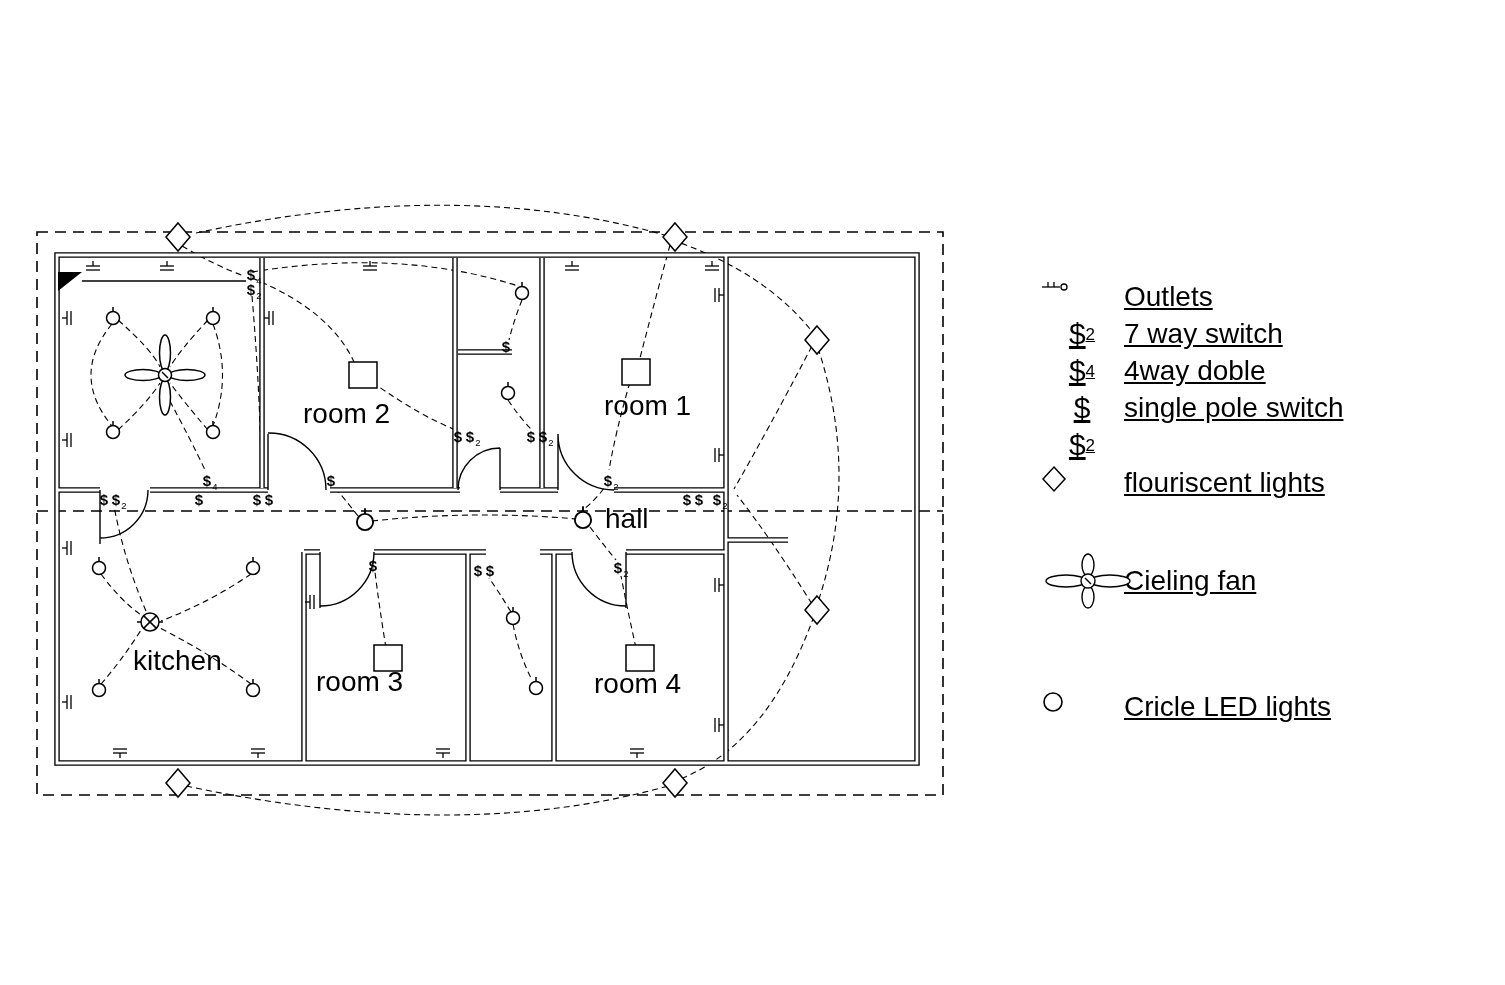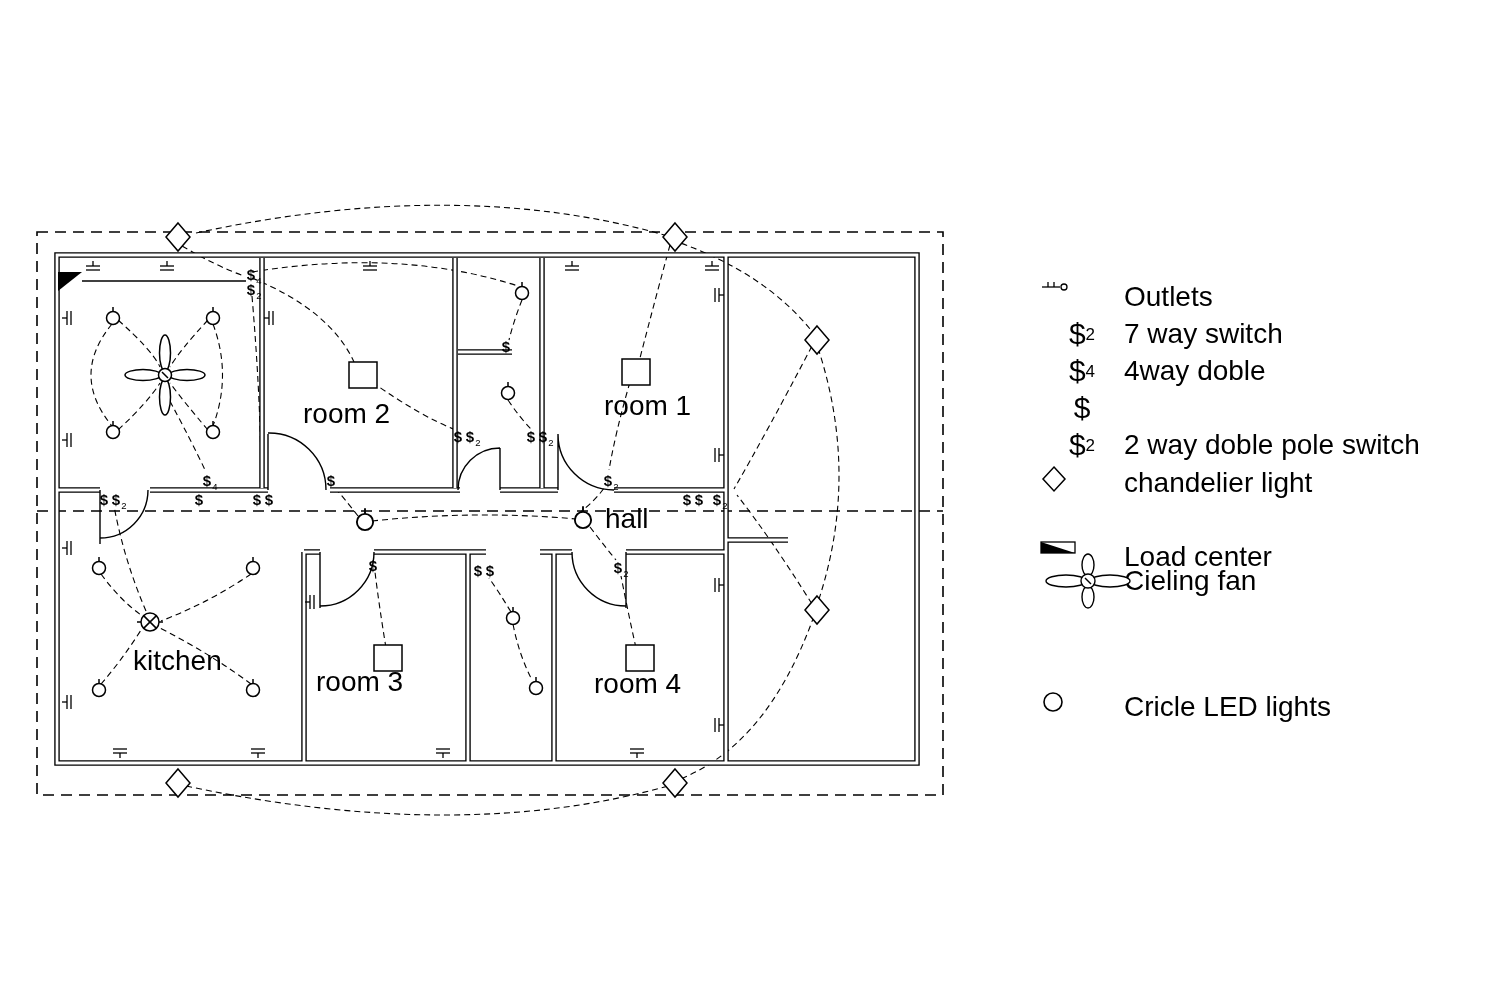--- a/index.html
+++ b/index.html
@@ -14,21 +14,21 @@
   .wire{stroke:#000;stroke-width:1.1;fill:none;stroke-dasharray:6 4;}
   .sym{stroke:#000;stroke-width:1.5;fill:#fff;}
   .symline{stroke:#000;stroke-width:1.3;fill:none;}
   .solidfill{fill:#000;stroke:none;}
   text{fill:#000;font-family:"Liberation Sans",sans-serif;}
   text.room-label{font-size:28px;}
   text.sw{font-size:15px;text-anchor:middle;font-weight:bold;}
   text.swsub{font-size:9.5px;text-anchor:middle;}
   
   .legend{position:absolute;left:1040px;top:0;width:465px;height:985px;}
-  .legend-row{position:absolute;left:0;height:36px;display:flex;align-items:center;}
+  .legend-row{position:absolute;left:0;height:36px;display:flex;align-items:center;text-decoration:underline;}
   .legend-row.tall{height:56px;}
   .licon{flex:0 0 84px;display:flex;justify-content:center;align-items:center;overflow:visible;}
   .llabel{font-size:28px;white-space:nowrap;}
   .lsym{font-size:30px;line-height:1;}
   .lsub{font-size:17px;}
 </style>
 </head>
 <body>
 
 <div class="canvas">
@@ -278,49 +278,40 @@
           <sub class="lsub">4</sub>
         </span>
       <span class="llabel">4way doble</span>
     </div>
 
     <div class="legend-row" style="top:390px">
       <span class="licon lsym">
           <span>$</span>
           <sub class="lsub"></sub>
         </span>
+      <span class="llabel">single pole switch</span>
     </div>
 
     <div class="legend-row" style="top:427px">
       <span class="licon lsym">
           <span>$</span>
           <sub class="lsub">2</sub>
         </span>
-      <span class="llabel">2 way doble pole switch</span>
     </div>
 
     <div class="legend-row" style="top:465px">
       <span class="licon">
         <svg width="28" height="28" viewBox="0 0 28 28">
           <polygon points="14,2 25,14 14,26 3,14" fill="#fff" stroke="#000" stroke-width="1.5"></polygon>
         </svg>
       </span>
-      <span class="llabel">chandelier light</span>
-    </div>
-
-
-    <div class="legend-row" style="top:539px">
-      <span class="licon">
-        <svg width="40" height="18" viewBox="0 0 40 18">
-          <rect x="1" y="3" width="34" height="11" fill="#fff" stroke="#000" stroke-width="1.3"></rect>
-          <polygon points="1,3 35,14 1,14" fill="#000"></polygon>
-        </svg>
-      </span>
-      <span class="llabel">Load center</span>
-    </div>
+      <span class="llabel">flouriscent lights</span>
+    </div>
+
+
 
     <div class="legend-row tall" style="top:553px">
       <span class="licon">
         <svg width="96" height="56" viewBox="0 0 96 56">
           <g stroke="#000" stroke-width="1.4" fill="#fff">
             <ellipse cx="26" cy="28" rx="20" ry="6"></ellipse>
             <ellipse cx="70" cy="28" rx="20" ry="6"></ellipse>
             <ellipse cx="48" cy="12" rx="6" ry="11"></ellipse>
             <ellipse cx="48" cy="44" rx="6" ry="11"></ellipse>
             <circle cx="48" cy="28" r="7"></circle>

